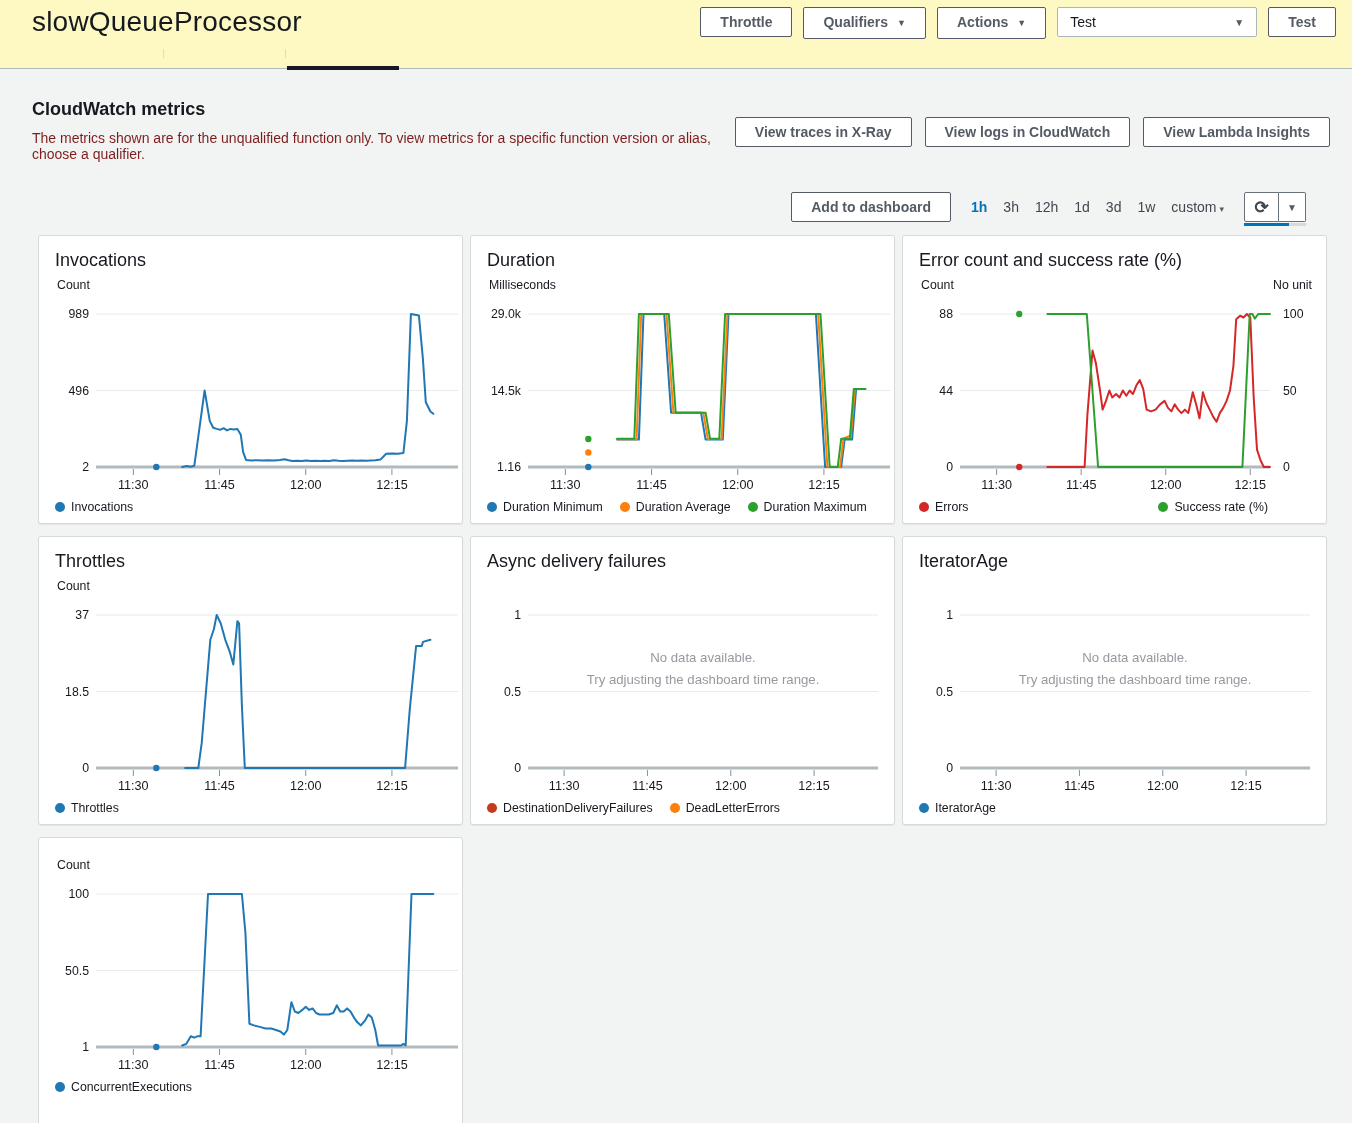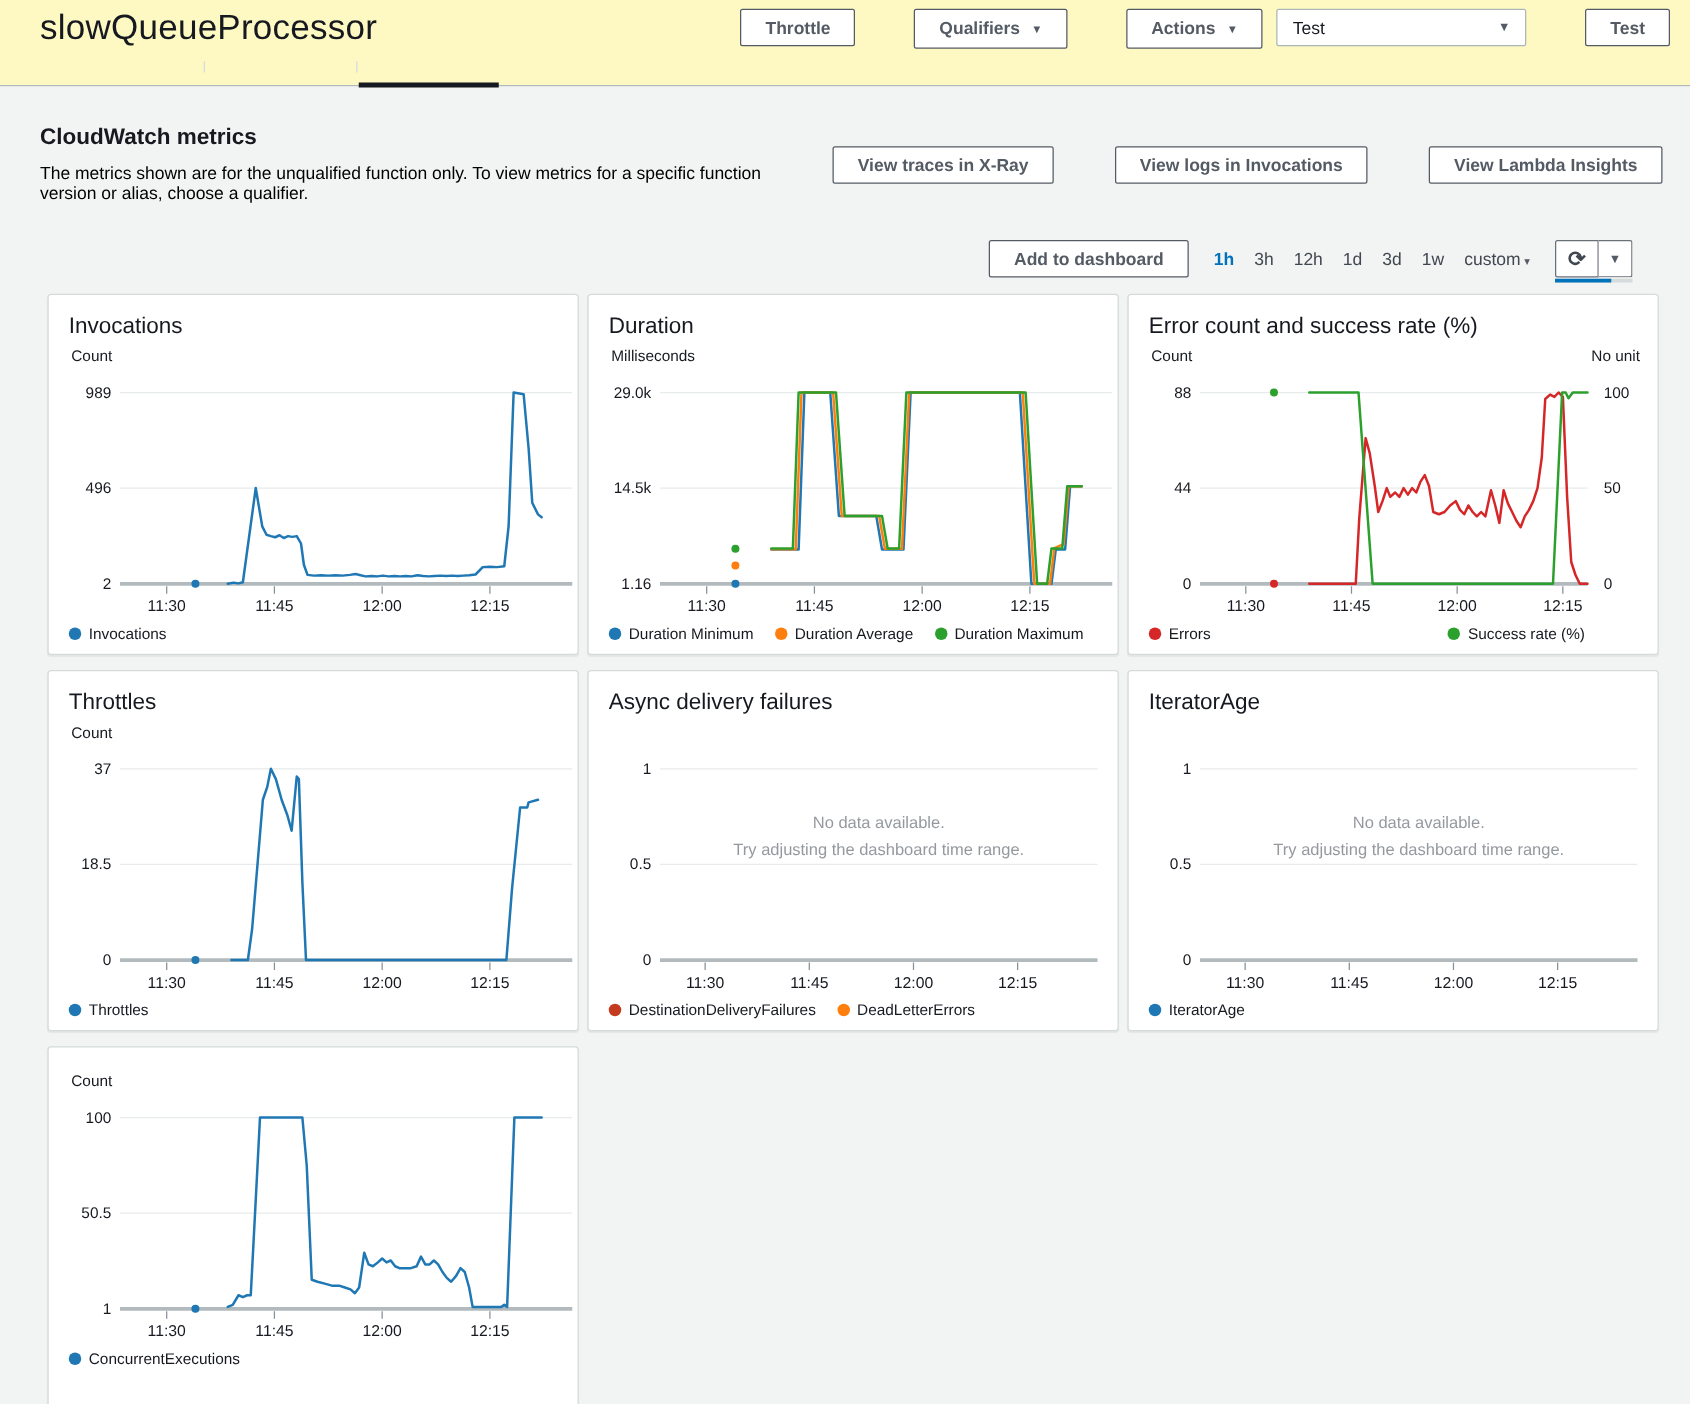--- a/index.html
+++ b/index.html
@@ -9,38 +9,38 @@
     -webkit-font-smoothing: antialiased;
   }
   
   .fn-header { background: #fef9c3; padding: 6px 16px 0 32px; }
   .header-top { display: flex; justify-content: space-between; align-items: flex-start; height: 42px; }
   .page-title { font-size: 28px; font-weight: 400; margin: 0; letter-spacing: 0.2px; }
   .header-actions { display: flex; gap: 11px; align-items: flex-start; margin-top: 1px; }
   .btn {
     background: #fff; border: 1px solid #545b64; border-radius: 2px;
     color: #545b64; font-weight: 700; font-size: 14px; line-height: 18px;
-    padding: 5px 19px; cursor: pointer; font-family: inherit; white-space: nowrap; margin-left: 36px;
+    padding: 5px 19px; cursor: pointer; font-family: inherit; white-space: nowrap;
   }
   .btn .caret { font-size: 9px; margin-left: 9px; position: relative; top: -1px; }
   .fake-select {
     width: 200px; height: 30px; background: #fff; border: 1px solid #aab7b8; border-radius: 2px;
     display: flex; justify-content: space-between; align-items: center;
     padding: 0 12px; font-size: 14px; cursor: pointer;
   }
   .fake-select .caret { font-size: 10px; color: #545b64; }
   .tabs-bar { position: relative; height: 21px; margin: 0 -16px 0 -32px; border-bottom: 1px solid #b0babc; }
   .tab-sep { position: absolute; top: 1px; width: 1px; height: 9px; background: #d5dbdb; }
   .tab-sep.s1 { left: 163px; } .tab-sep.s2 { left: 285px; }
   .active-tab-underline { position: absolute; left: 287px; width: 112px; height: 4px; bottom: -2px; background: #16191f; }
   
   .content { background: #f2f3f3; padding: 30px 22px 10px 32px; min-height: 1040px; }
   .metrics-row { display: flex; justify-content: space-between; align-items: center; }
   .metrics-heading { font-size: 18px; font-weight: 700; margin: 0 0 10px 0; }
-  .metrics-desc { font-size: 14px; margin: 0; color: #000000; }
+  .metrics-desc { font-size: 14px; margin: 0; color: #7f1d1d; }
   .view-buttons { display: flex; gap: 13px; margin-top: 2px; margin-right: 0px; }
   
   .toolbar { display: flex; justify-content: flex-end; align-items: center; gap: 20px; margin: 30px 24px 13px 0; }
   .ranges { display: flex; gap: 16px; align-items: center; font-size: 14px; text-align: center; }
   .range-link { color: #414750; cursor: pointer; font-weight: 700; }
   .range-link.selected { color: #0073bb; }
   .custom-link { color: #414750; cursor: pointer; font-weight: 400; }
   .custom-link .caret { font-size: 9px; color: #545b64; margin-left: 3px; }
   .refresh-group { position: relative; display: flex; }
   .icon-btn {
@@ -90,21 +90,21 @@
 </div>
 
 <div class="content">
   <div class="metrics-row">
     <div>
       <h2 class="metrics-heading">CloudWatch metrics</h2>
       <p class="metrics-desc">The metrics shown are for the unqualified function only. To view metrics for a specific function version or alias, choose a qualifier.</p>
     </div>
     <div class="view-buttons">
       <button class="btn">View traces in X-Ray</button>
-      <button class="btn">View logs in Invocations</button>
+      <button class="btn">View logs in CloudWatch</button>
       <button class="btn">View Lambda Insights</button>
     </div>
   </div>
 
   <div class="toolbar">
     <button class="btn">Add to dashboard</button>
     <nav class="ranges">
       <span class="range-link selected">1h</span>
       <span class="range-link" style="font-weight:400">3h</span>
       <span class="range-link" style="font-weight:400">12h</span>

